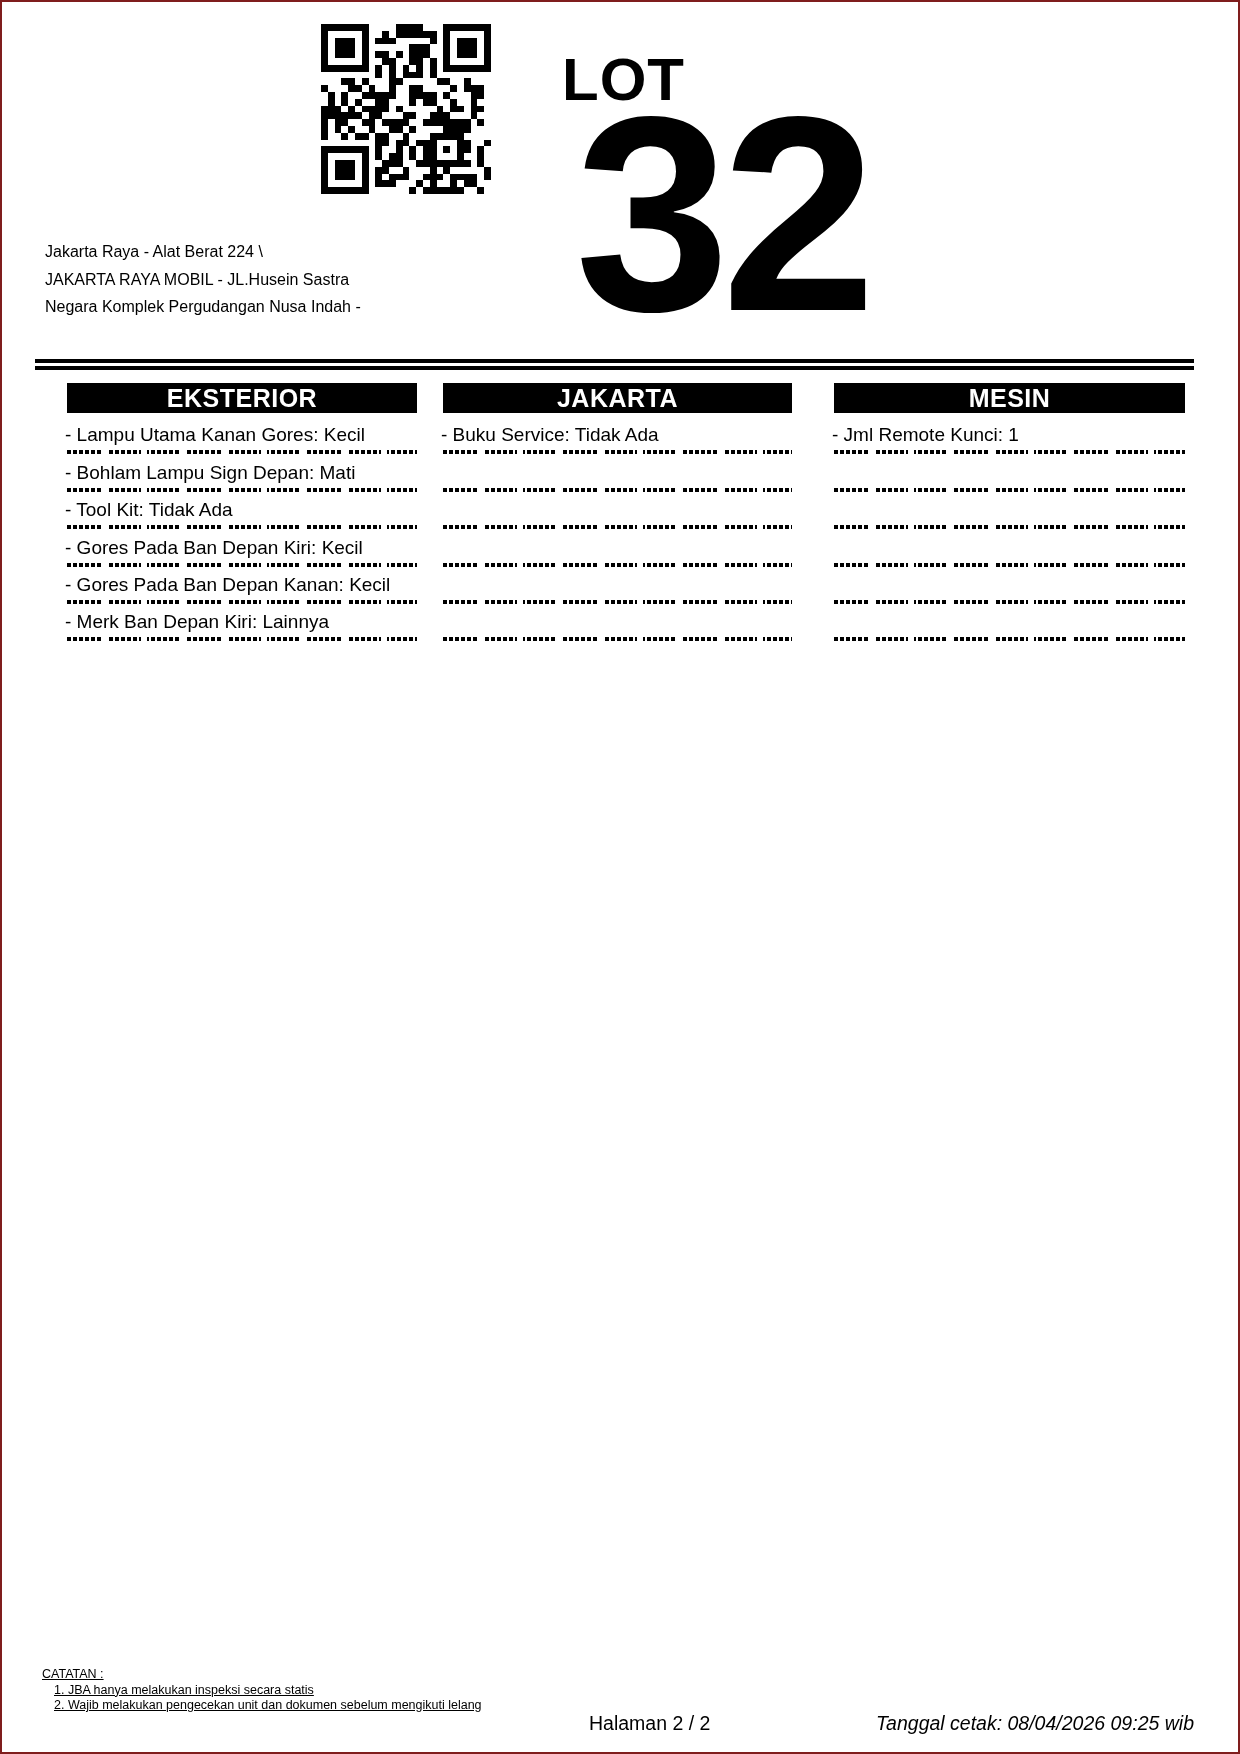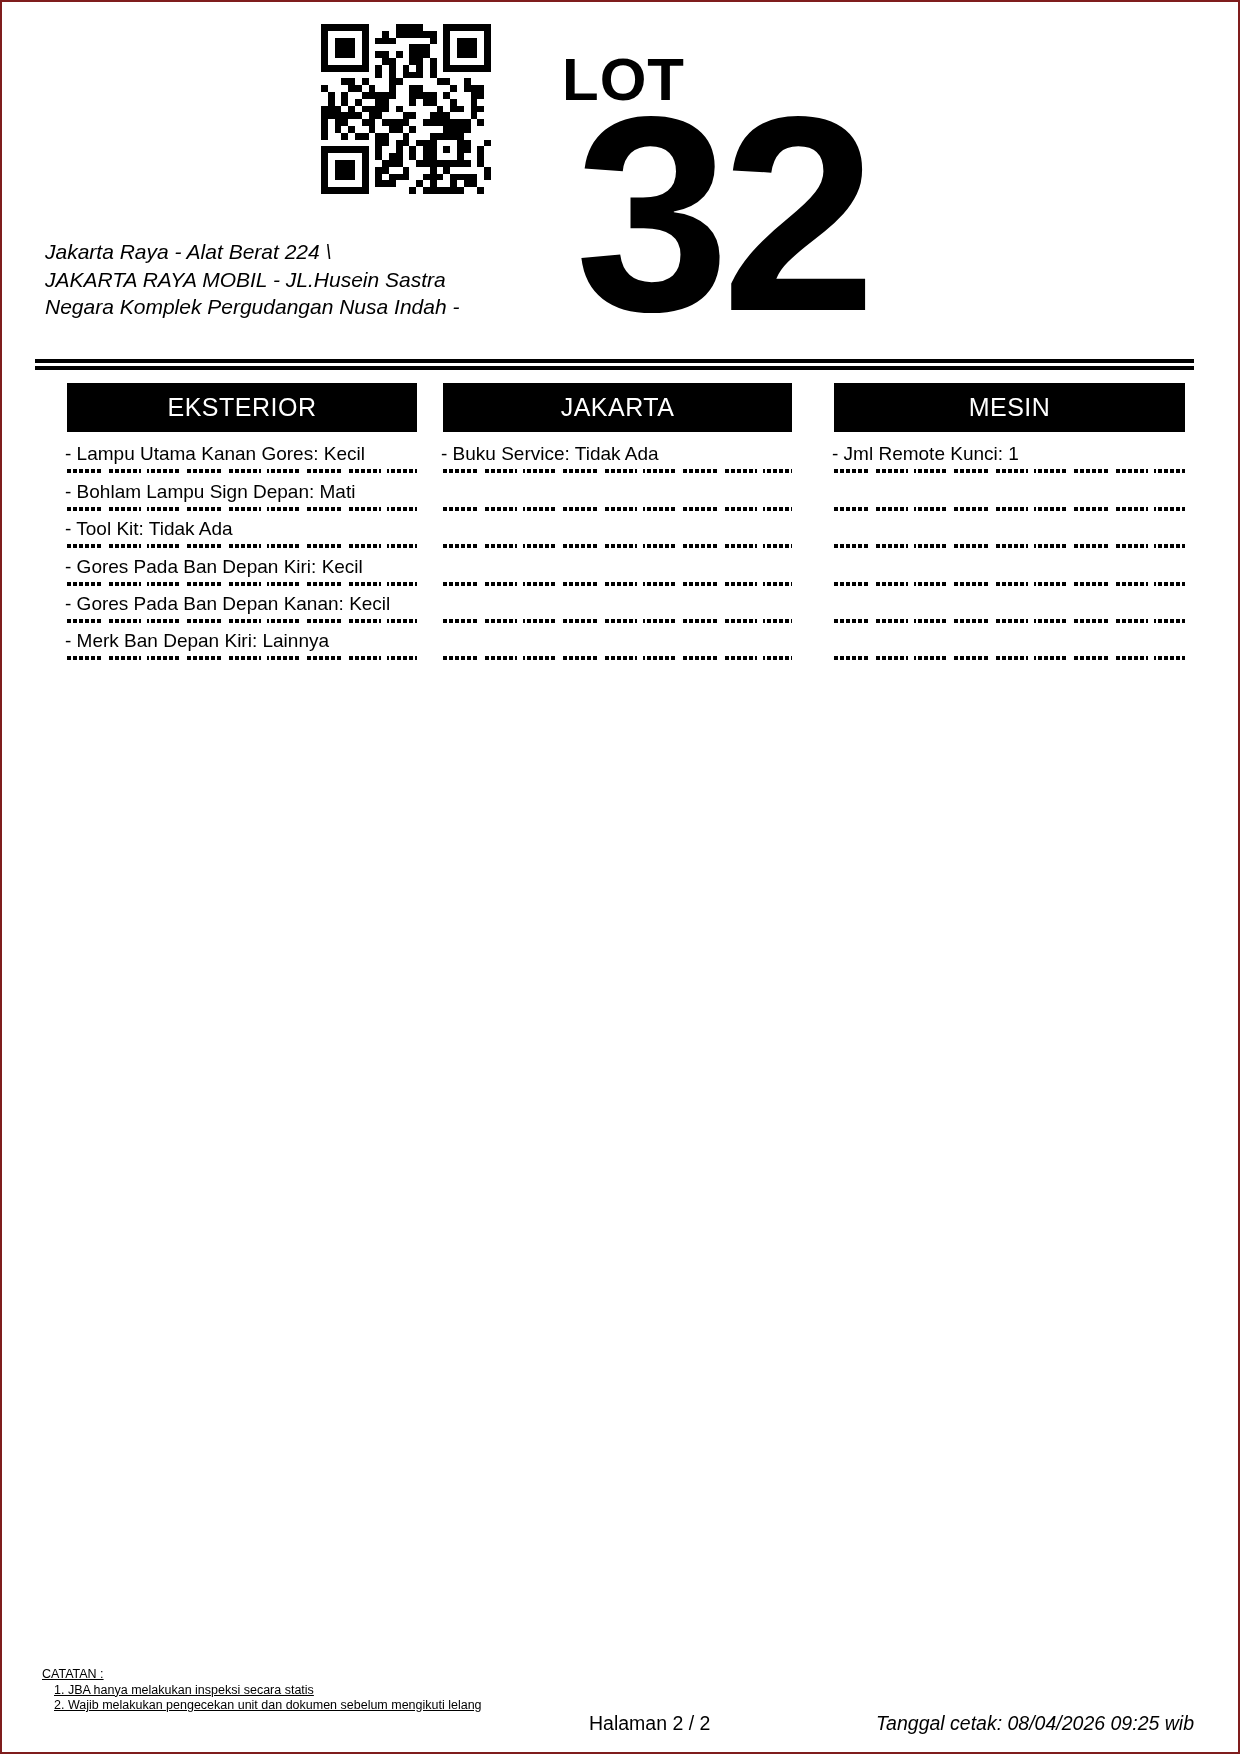--- a/index.html
+++ b/index.html
@@ -13,33 +13,33 @@
   
   .lot-label{
     position:absolute;left:560px;top:48px;font-size:60px;font-weight:bold;
     letter-spacing:1px;line-height:1;
   }
   .lot-number{
     position:absolute;left:566px;top:73px;font-size:278px;font-weight:bold;
     line-height:1;letter-spacing:-8px;white-space:nowrap;margin-left:7px;
   }
   
-  .address{position:absolute;left:43px;top:236px;font-size:21px;line-height:27.5px;font-style:italic;}
+  .address{position:absolute;left:43px;top:236px;font-size:16px;line-height:27.5px;}
   
   .double-rule{
     position:absolute;left:33px;top:357px;width:1159px;height:11px;
     border-top:4px solid #000;border-bottom:4px solid #000;box-sizing:border-box;
   }
   
   .col{position:absolute;top:381px;}
   .col-eksterior{left:65px;width:350px;}
   .col-interior{left:441px;width:349px;}
   .col-mesin{left:800px;width:351px;margin-left:32px;}
   .col-header{
-    height:49px;background:#000;color:#fff;font-size:25px;font-weight:normal;
+    height:30px;background:#000;color:#fff;font-size:25px;font-weight:bold;
     display:flex;align-items:center;justify-content:center;letter-spacing:0.5px;
   }
   .col-rows{margin-top:4px;}
   .insp-row{position:relative;height:37.4px;}
   .insp-row .row-text{
     position:absolute;left:-2px;bottom:8px;font-size:19px;white-space:nowrap;
   }
   .insp-row::after{
     content:"";position:absolute;left:0;right:0;bottom:0;height:4px;
     background-image:

